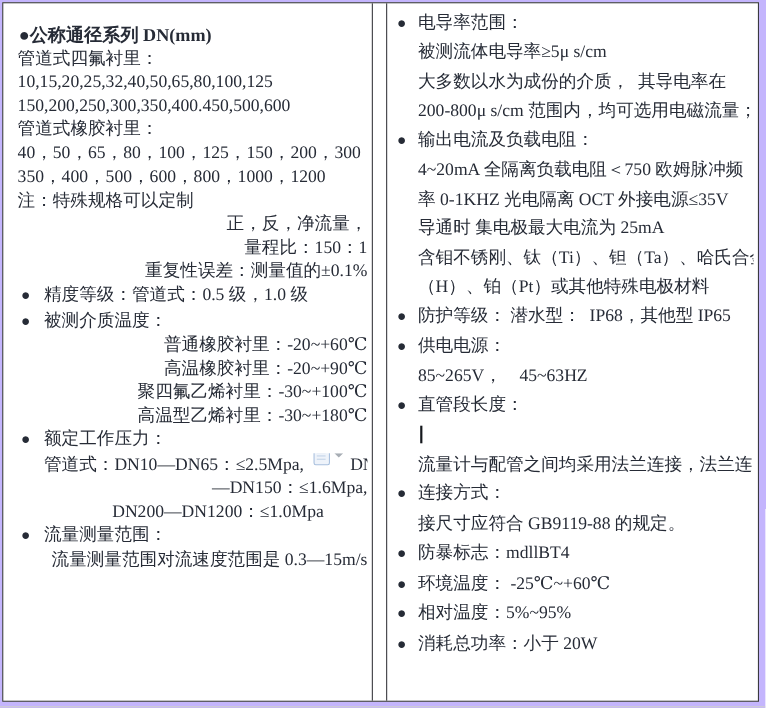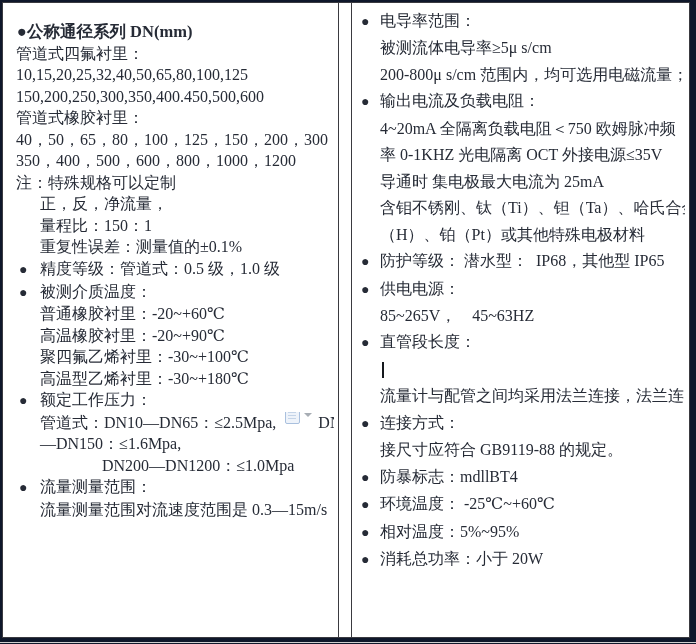--- a/index.html
+++ b/index.html
@@ -1,19 +1,19 @@
 <!DOCTYPE html>
 <html><head>
 <meta charset="utf-8">
 <style>
   html,body{margin:0;padding:0;background:#ffffff;}
   .sheet{
     position:relative;
     width:696px;height:644px;
-    background:#0f172a;
+    background:#c4b5fd;
     font-family:"Liberation Serif","DejaVu Serif",serif;
     color:#262b36;
     overflow:hidden;
   }
   .sheet::after{
     content:"";position:absolute;left:0;right:0;bottom:1px;height:1px;background:#cfcfcf;
   }
   .spec-table{
     position:absolute;left:2px;top:2px;
     width:688px;height:636px;
@@ -43,21 +43,21 @@
   .col-left .line{line-height:21.55px;}
   .col-right .line{line-height:26.45px;}
   .line.bold{font-weight:400;}
   .line.title{font-weight:700;font-size:16.5px;padding-left:1px;}
   .bullet{
     display:inline-block;
     font-size:14px;
   }
   .col-left .bullet{width:24px;padding-left:3px;box-sizing:border-box;}
   .col-right .bullet{width:21px;padding-left:2px;box-sizing:border-box;}
-  .col-left .line.sub{padding-left:24px;}
+  .col-left .line.sub{padding-left:24px;text-align:right;}
   .col-right .line.sub{padding-left:21px;}
   .col-left .line.indent{padding-left:86px;}
   .txt{white-space:pre;}
   .caret{
     display:inline-block;width:2px;height:16px;
     background:#15181d;margin-left:2px;vertical-align:-3px;
   }
   .paste-icon{
     display:inline-block;position:relative;top:-9px;
     margin:0 6px 0 9px;vertical-align:middle;line-height:0;
@@ -109,20 +109,21 @@
         <div class="line sub"><span class="txt">管道式：DN10—DN65：≤2.5Mpa,</span><span class="paste-icon"><span class="clip"></span><span class="dd"></span></span><span class="txt">DN80</span></div>
         <div class="line sub"><span class="txt">—DN150：≤1.6Mpa,</span></div>
         <div class="line indent"><span class="txt">DN200—DN1200：≤1.0Mpa</span></div>
         <div class="line item"><span class="bullet">●</span><span class="txt">流量测量范围：</span></div>
         <div class="line sub"><span class="txt">流量测量范围对流速度范围是 0.3—15m/s</span></div>
       </div>
     <div class="col-gap"></div>
     <div class="col col-right" id="col-right">
         <div class="line item bold"><span class="bullet">●</span><span class="txt">电导率范围：</span></div>
         <div class="line sub"><span class="txt">被测流体电导率≥5μ s/cm</span></div>
+        <div class="line sub"><span class="txt">大多数以水为成份的介质，  其导电率在</span></div>
         <div class="line sub"><span class="txt">200-800μ s/cm 范围内，均可选用电磁流量；</span></div>
         <div class="line item"><span class="bullet">●</span><span class="txt">输出电流及负载电阻：</span></div>
         <div class="line sub"><span class="txt">4~20mA 全隔离负载电阻＜750 欧姆脉冲频</span></div>
         <div class="line sub"><span class="txt">率 0-1KHZ 光电隔离 OCT 外接电源≤35V</span></div>
         <div class="line sub"><span class="txt">导通时 集电极最大电流为 25mA</span></div>
         <div class="line sub"><span class="txt">含钼不锈刚、钛（Ti）、钽（Ta）、哈氏合金</span></div>
         <div class="line sub"><span class="txt">（H）、铂（Pt）或其他特殊电极材料</span></div>
         <div class="line item"><span class="bullet">●</span><span class="txt">防护等级： 潜水型：  IP68，其他型 IP65</span></div>
         <div class="line item"><span class="bullet">●</span><span class="txt">供电电源：</span></div>
         <div class="line sub"><span class="txt">85~265V，    45~63HZ</span></div>

